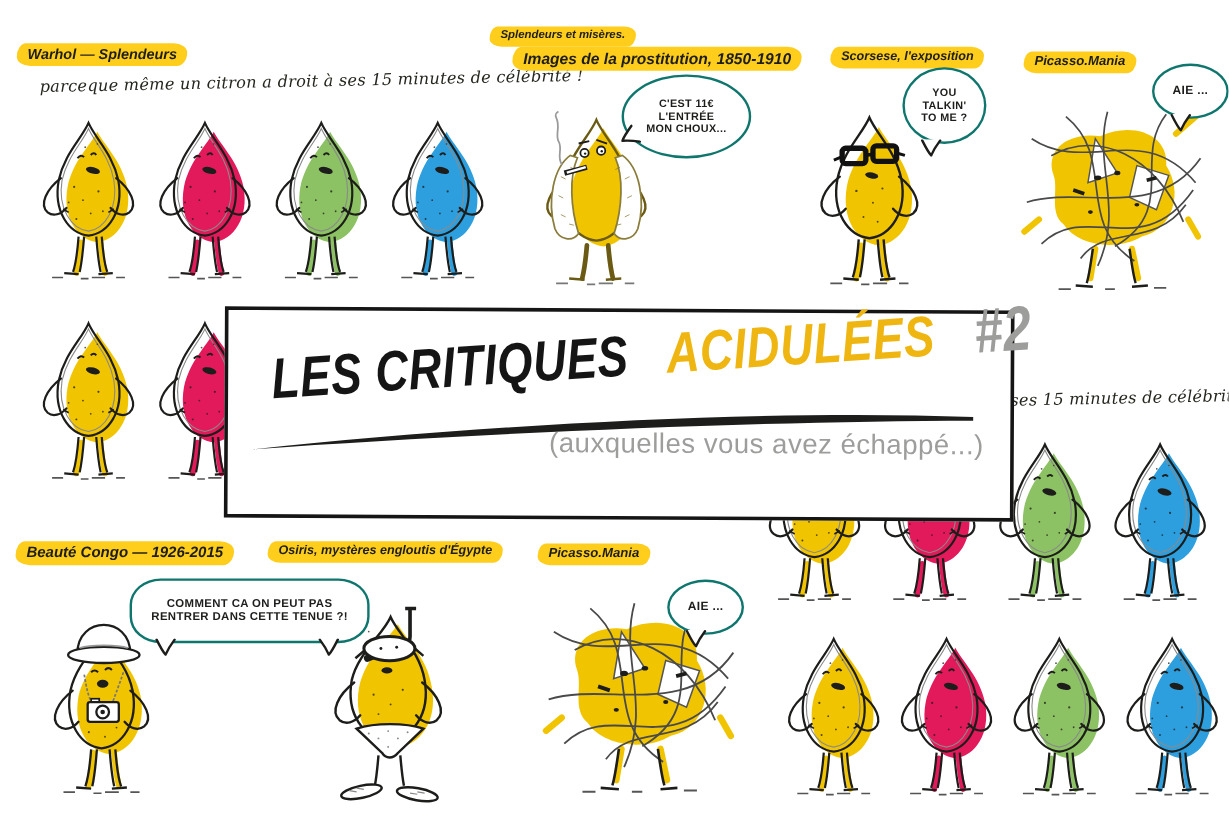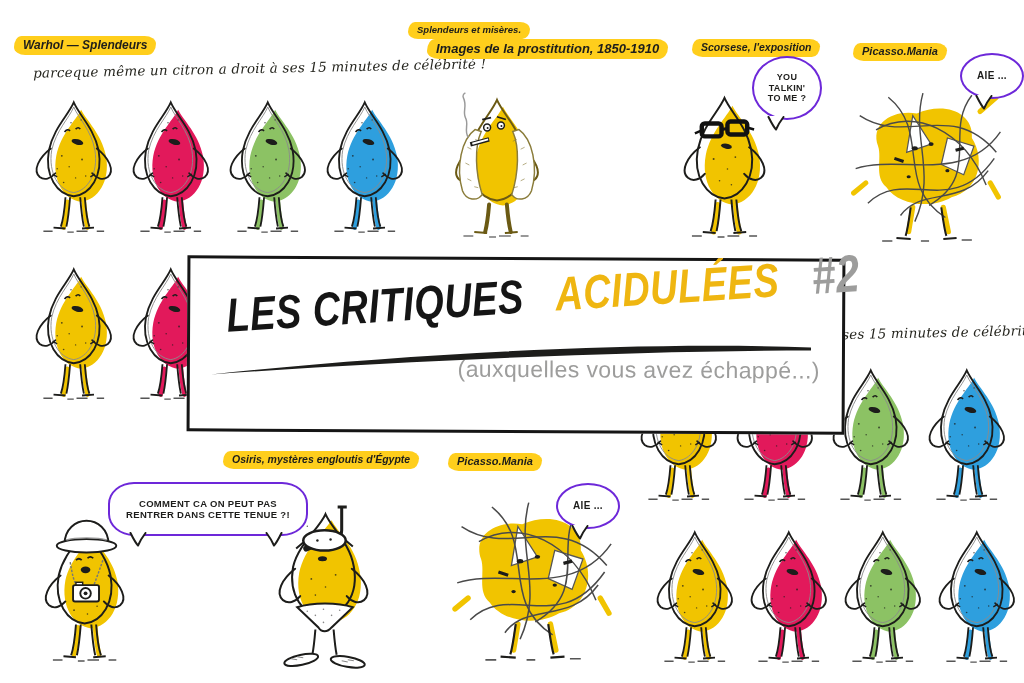--- a/index.html
+++ b/index.html
@@ -19,21 +19,21 @@
   .lab-osiris{left:223px;top:451px;font-size:10.5px;text-align:center;}
   .lab-picasso-bot{left:448px;top:453px;font-size:11px;}
 
   
   .hand{position:absolute;font-family:"DejaVu Serif",serif;font-style:italic;color:#26261f;
         font-size:13.5px;white-space:nowrap;transform:rotate(-1.2deg);letter-spacing:.2px;}
   .hand-left{left:33px;top:60px;}
   .hand-right{left:842px;top:324px;}
 
   
-  .bubble{position:absolute;background:#fff;border:2px solid #6d28d9;border-radius:50%;
+  .bubble{position:absolute;background:#fff;border:2px solid #0f766e;border-radius:50%;
           display:flex;flex-direction:column;align-items:center;justify-content:center;
           text-align:center;font-weight:700;color:#1d1d1b;z-index:8;line-height:1.18;
           letter-spacing:.3px;}
   .bub-entrance{left:518px;top:62px;width:104px;height:66px;font-size:9px;}
   .bub-taxi{left:752px;top:56px;width:66px;height:60px;font-size:9px;}
   .bub-aie-top{left:960px;top:53px;width:60px;height:42px;font-size:10px;}
   .bub-outfit{left:108px;top:482px;width:196px;height:50px;font-size:9.5px;border-radius:26px/22px;text-align:right;}
   .bub-aie-bot{left:556px;top:483px;width:60px;height:42px;font-size:10px;}
   .tail{position:absolute;width:20px;height:15px;bottom:-13px;left:12px;}
   .tail.t-right{left:auto;right:22px;transform:scaleX(-1);}
@@ -246,20 +246,21 @@
 </defs>
 </svg>
 
 <div id="poster">
 
   <div class="label lab-warhol">Warhol — Splendeurs</div>
   <div class="label lab-splen1">Splendeurs et misères.</div>
   <div class="label lab-splen2">Images de la prostitution, 1850-1910</div>
   <div class="label lab-scorsese">Scorsese, l'exposition</div>
   <div class="label lab-picasso-top">Picasso.Mania</div>
+  <div class="label lab-beaute">Beauté Congo — 1926-2015</div>
   <div class="label lab-osiris">Osiris, mystères engloutis d'Égypte</div>
   <div class="label lab-picasso-bot">Picasso.Mania</div>
 
   <div class="hand hand-left">parceque même un citron a droit à ses 15 minutes de célébrité !</div>
   <div class="hand hand-right">ses 15 minutes de célébrité !</div>
 
   <div class="lemon-row row-warhol">
       <svg class="lemon" viewBox="0 0 100 152" style="color: rgb(241, 196, 0);">
         <use href="#lemon-basic"></use>
       </svg>
@@ -322,20 +323,29 @@
   <svg class="figure sv-explorer c-yellow" viewBox="0 0 115 152">
       <use href="#lemon-explorer"></use>
     </svg>
   <svg class="figure sv-snorkel c-yellow" viewBox="0 0 115 168">
       <use href="#lemon-snorkeler"></use>
     </svg>
   <svg class="figure sv-cubist-bot c-yellow" viewBox="0 0 150 155">
       <use href="#lemon-cubist"></use>
     </svg>
 
+  <div class="bubble bub-entrance">
+    <span class="line">C'EST 11€</span>
+    <span class="line">L'ENTRÉE</span>
+    <span class="line">MON CHOUX...</span>
+    <svg class="tail t-entrance" viewBox="0 0 20 15">
+        <path d="M2.5,0 L10,14 L17.5,0 Z" fill="#fff"></path>
+        <path d="M2.5,1 C6,8 8.5,12 10,13.5 M17.5,1 C14.5,5 11.5,10 10,13.5" fill="none" stroke="#1d1d1b" stroke-width="2" stroke-linecap="round"></path>
+      </svg>
+  </div>
 
   <div class="bubble bub-taxi">
     <span class="line">YOU</span>
     <span class="line">TALKIN'</span>
     <span class="line">TO ME ?</span>
     <svg class="tail" viewBox="0 0 20 15">
         <path d="M2.5,0 L10,14 L17.5,0 Z" fill="#fff"></path>
         <path d="M2.5,1 C6,8 8.5,12 10,13.5 M17.5,1 C14.5,5 11.5,10 10,13.5" fill="none" stroke="#1d1d1b" stroke-width="2" stroke-linecap="round"></path>
       </svg>
   </div>

